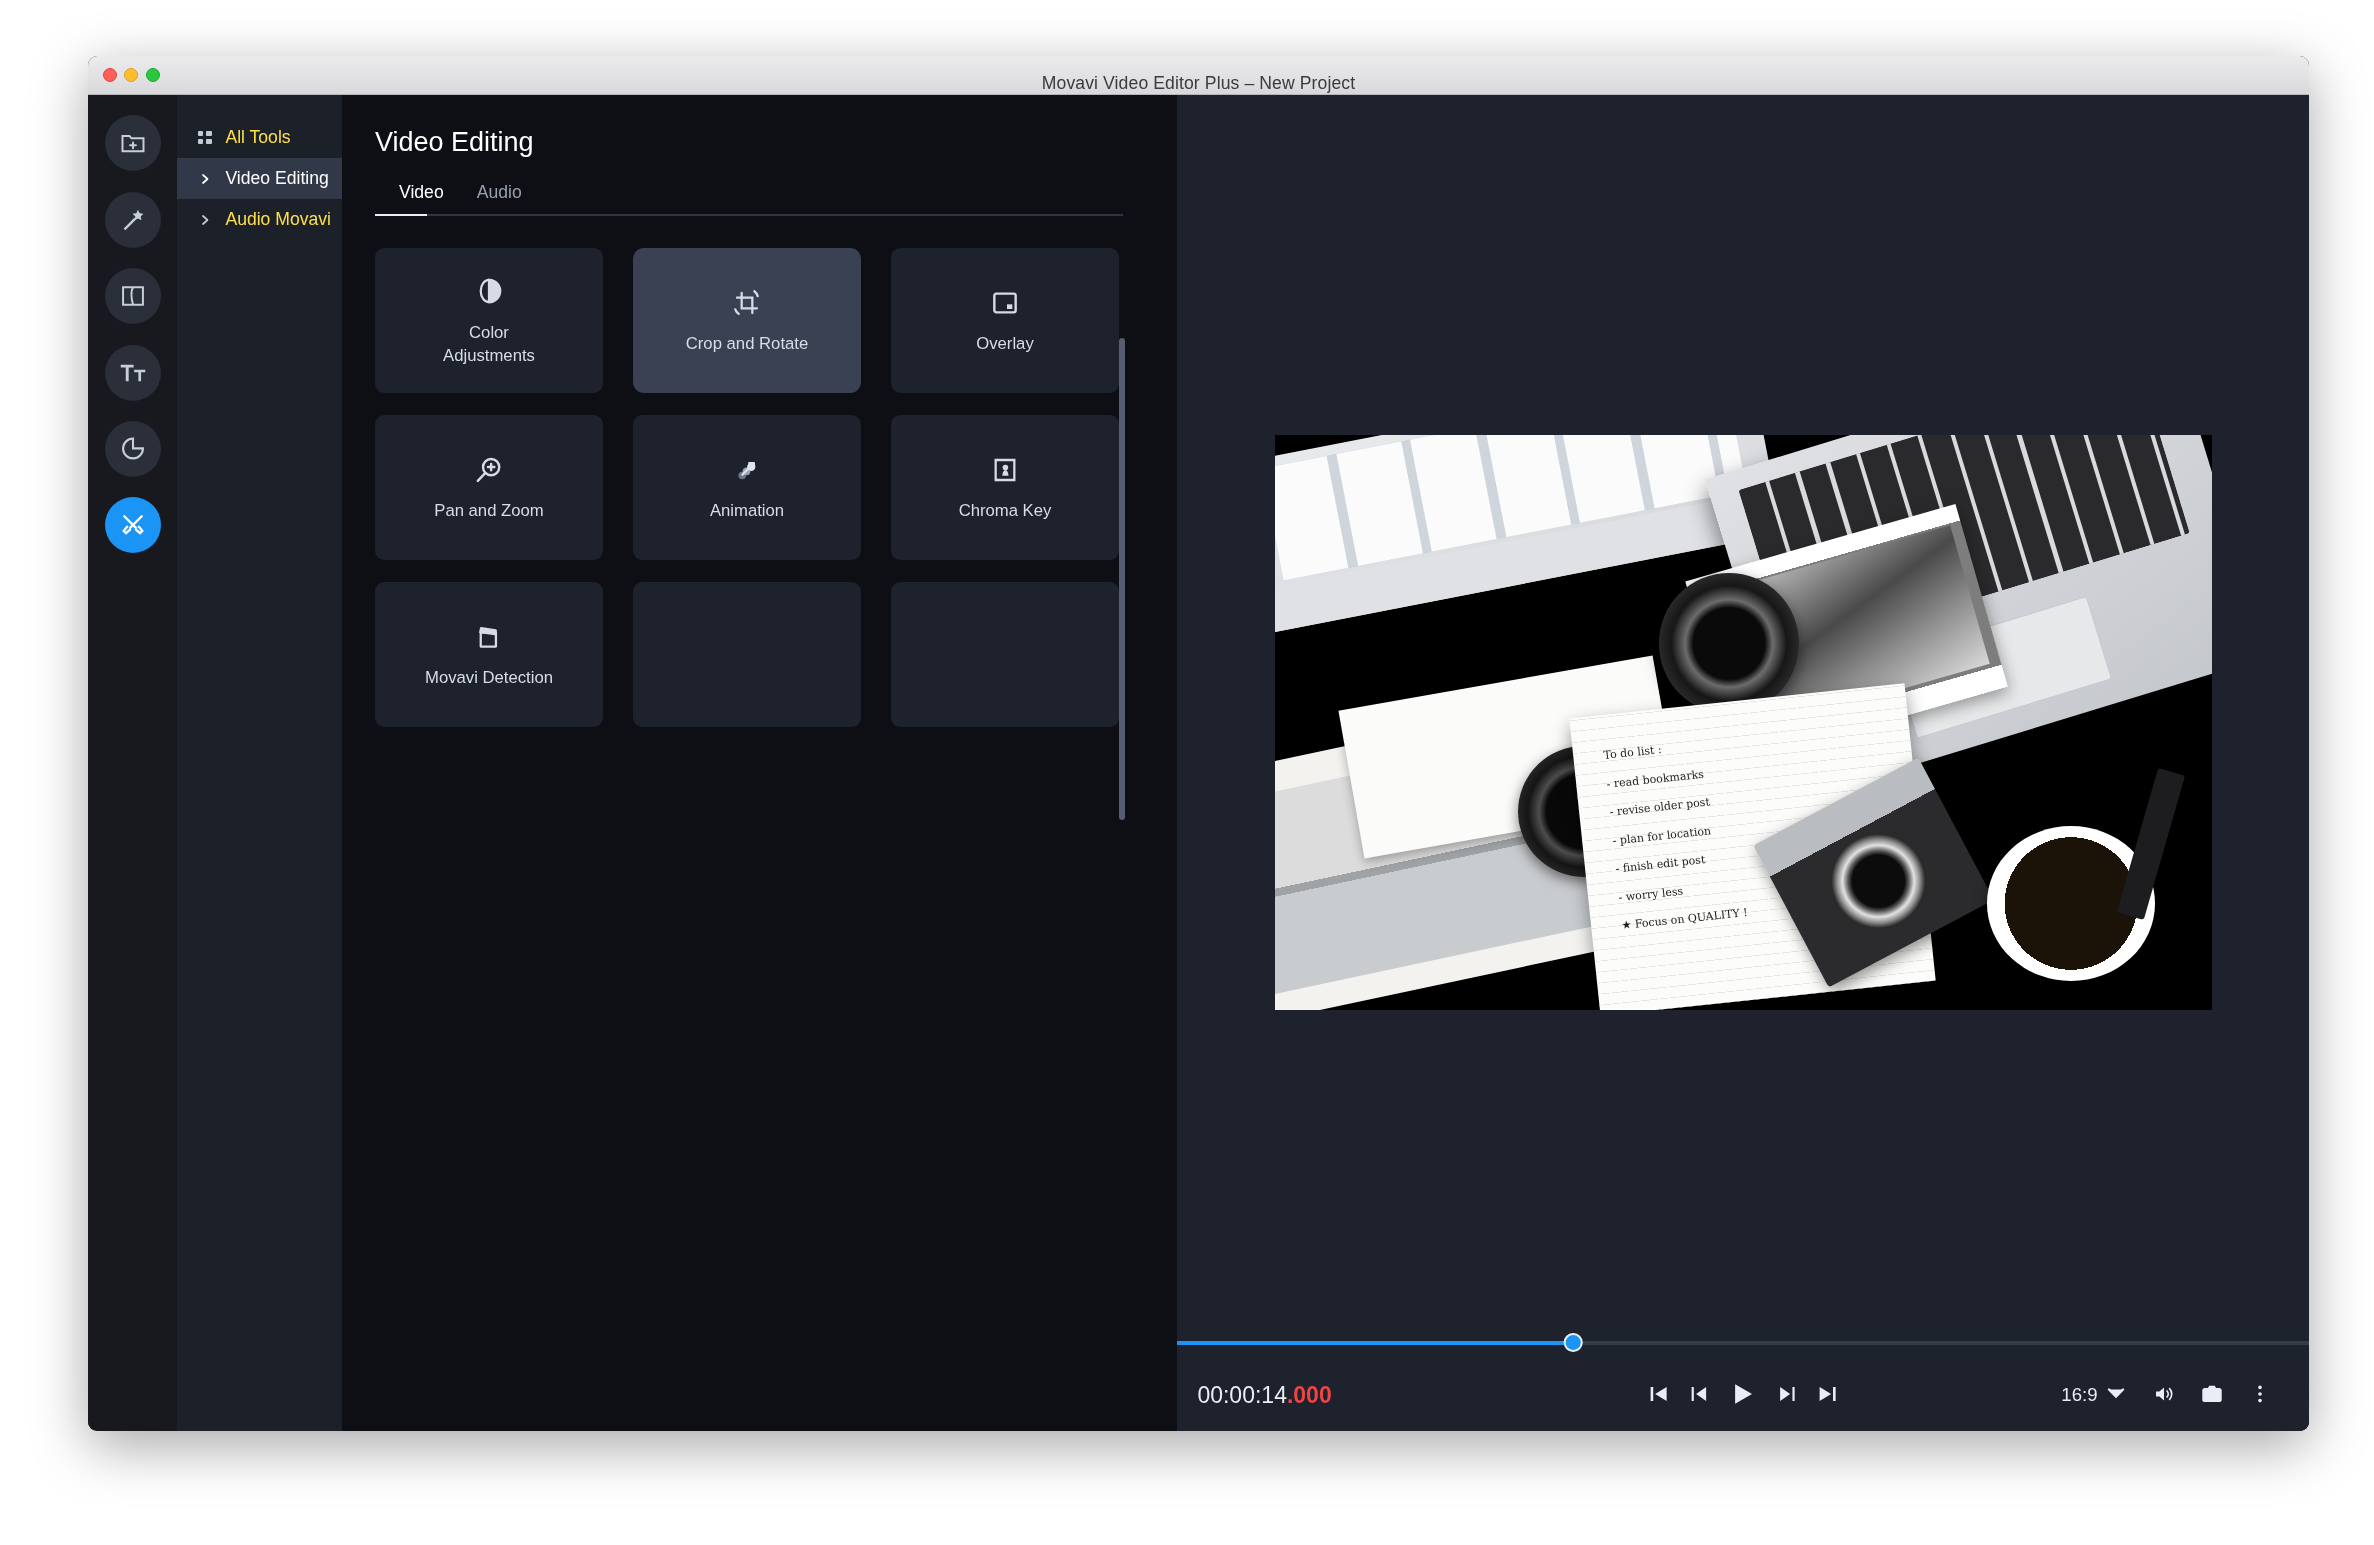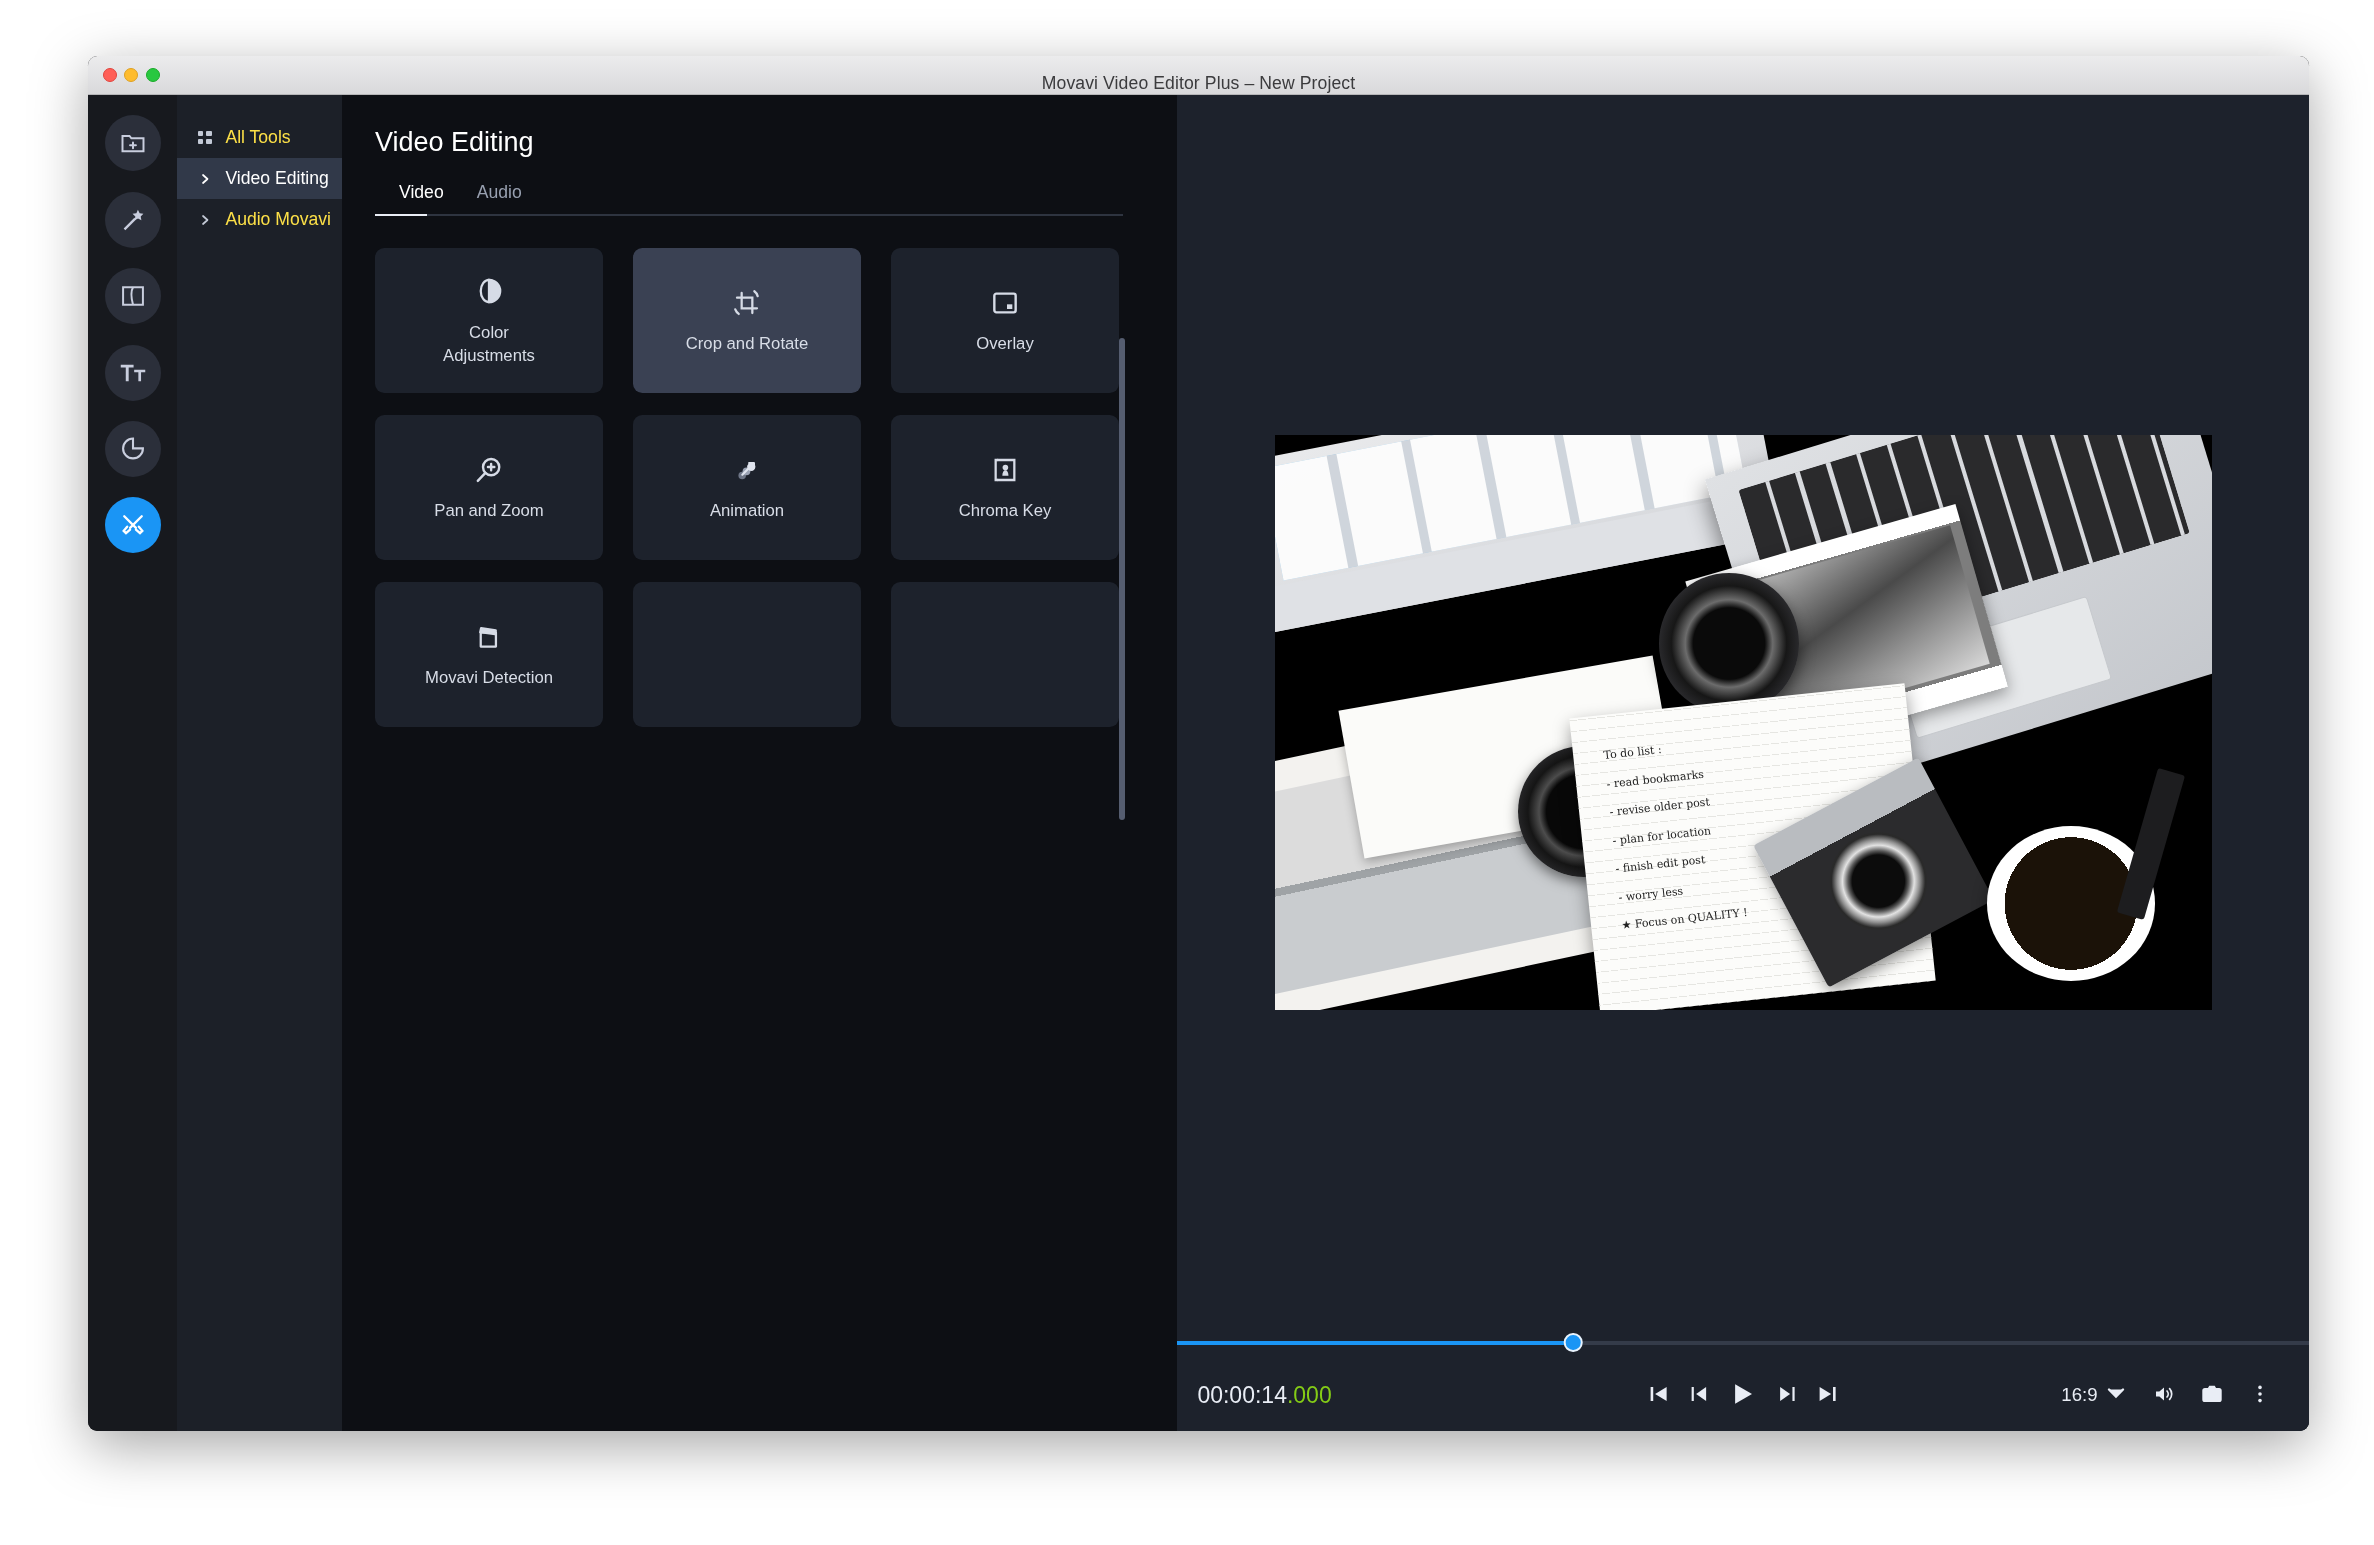--- a/index.html
+++ b/index.html
@@ -101,21 +101,21 @@
     display: grid; grid-template-columns: repeat(3, 228px);
     gap: 22px 30px;
   }
   .card {
     height: 145px; border-radius: 9.3px;
     background: #1d222c;
     display: flex; flex-direction: column;
     align-items: center; justify-content: center;
     gap: 13px; cursor: pointer;
   }
-  .card.hl { background: #3a4153; }
+  .card.hl { background: #3a4153; border-radius: 11px; }
   .card-ico { color: #d6dbe6; height: 35px; display: flex; align-items: center; }
   .card-ico svg { width: 32px; height: 32px; }
   .card-label {
     font-size: 16.7px; color: #d8dde7; text-align: center;
     line-height: 1.35; white-space: pre-line;
   }
   .panel-scroll {
     position: absolute; right: 52px; top: 243px;
     width: 6.5px; height: 482px; border-radius: 3.7px;
     background: #555d70;
@@ -210,21 +210,21 @@
   .seekwrap { height: 24px; position: relative; background:#1d222c; }
   .seek { position:absolute; left:0; right:0; top:5.6px; height:4.6px; background:#343b49; }
   .seek .fill { position:absolute; left:0; top:0; height:4.6px; background:#1a95f5; }
   .seek .knob { position:absolute; width:18.6px; height:18.6px; border-radius:50%;
      background:#1a95f5; border:2.8px solid #e8f3fd; top:-7.4px; transform: translateX(-50%); }
   .transport {
     height: 72px; display:flex; align-items:center; position:relative;
     background:#1d222c; padding: 0 37px 0 20.4px;
   }
   .tc { font-size: 23px; color:#e9edf5; font-family:"Liberation Sans", sans-serif; }
-  .tc .ms { color:#84cc16; }
+  .tc .ms { color:#ef4444;font-weight:bold; }
   .tbtns { position:absolute; left:50%; transform:translateX(-50%); display:flex; gap:16.7px; align-items:center; }
   .tbtns svg { width:24px; height:24px; fill:#e9edf5; cursor:pointer; }
   .tbtns .play svg { width:30px; height:30px; }
   .tright { margin-left:auto; display:flex; align-items:center; gap:24px; }
   .ratio { font-size:18.6px; color:#e9edf5; display:flex; align-items:center; gap:6.5px; cursor:pointer; }
   .tright svg { width:24px; height:24px; fill:#e9edf5; cursor:pointer; }
 </style>
 </head>
 <body>
 

